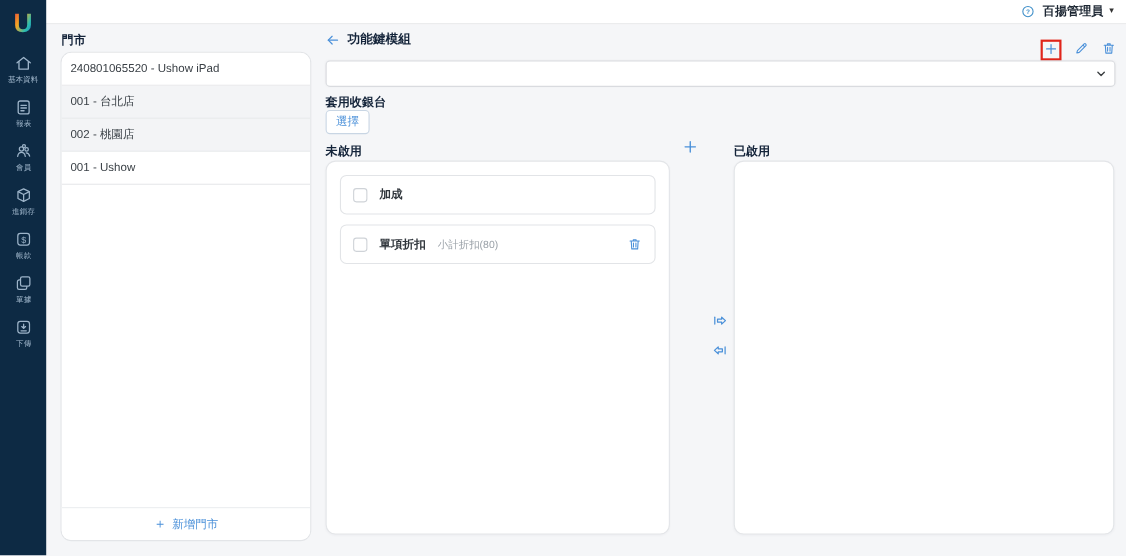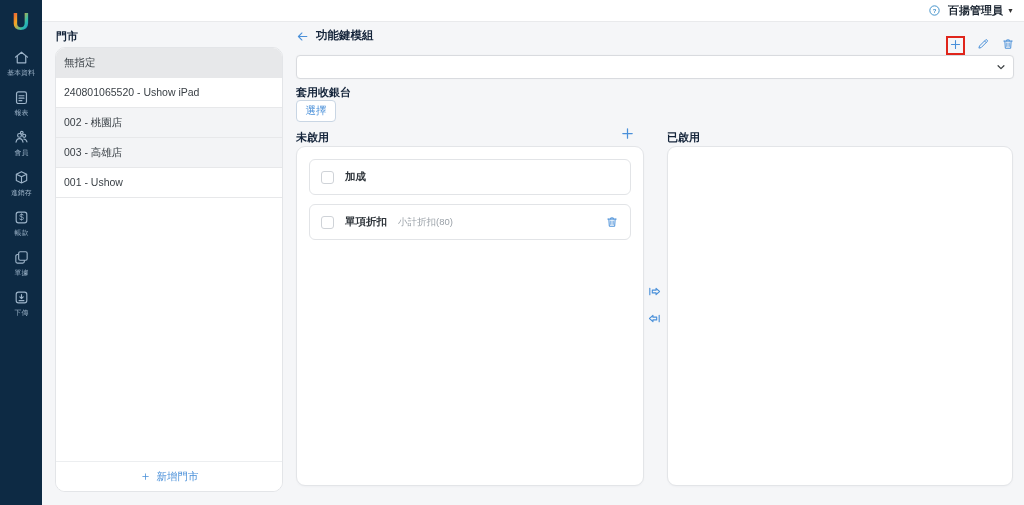--- a/index.html
+++ b/index.html
@@ -52,21 +52,21 @@
   .section-label { position:absolute; font-size:11px; font-weight:bold; color:#14243a; }
   .apply-label { left:296px; top:85px; }
   .choose-btn { position:absolute; left:296px; top:100px; width:40px; height:22px; background:#fff; border:1px solid #c9d6e4; border-radius:4px; color:#4a90d9; font-size:10.5px; cursor:pointer; font-family:inherit; }
 
   .inactive-label { left:296px; top:130px; }
   .active-label { left:667px; top:130px;text-align:center; }
   .panel-plus { position:absolute; left:620px; top:126px; color:#4a90d9; cursor:pointer; }
   .panel-plus svg { width:15px; height:15px; }
 
   .list-panel { position:absolute; top:146px; height:340px; background:#fff; border:1px solid #e3e5e8; border-radius:9px; box-shadow:0 1px 2px rgba(20,40,60,.03); }
-  .inactive-panel { left:296px; width:348px; padding:12px; }
+  .inactive-panel { left:296px; width:313px; padding:12px; }
   .active-panel { left:667px; width:346px; }
 
   .fk-card { height:36px; border:1px solid #e2e4e7; border-radius:6px; background:#fff; display:flex; align-items:center; gap:11px; padding:0 11px; margin-bottom:9px; }
   .checkbox { width:13px; height:13px; border:1px solid #cfd3d8; border-radius:3px; background:#fff; cursor:pointer; flex:none; }
   .fk-name { font-size:10.5px; font-weight:bold; color:#2f353b; }
   .fk-note { font-size:9.5px; color:#9aa1a8; }
   .fk-trash { margin-left:auto; color:#4a90d9; display:flex; cursor:pointer; }
   .fk-trash svg { width:14px; height:14px; }
 
   .transfer-arrows { position:absolute; left:647px; top:284px; display:flex; flex-direction:column; gap:12px; }
@@ -167,37 +167,34 @@
     <span class="user-menu">
       <span>百揚管理員</span>
       <span class="caret">▼</span>
     </span>
   </div>
 
   <div class="stores-title">門市</div>
   <div class="stores-panel">
     <div>
 
-        <div class="store-row v-selected">
-          <span>無指定</span>
-        </div>
 
         <div class="store-row v-plain">
           <span>240801065520 - Ushow iPad</span>
         </div>
 
 
+        <div class="store-row v-shaded">
+          <span>001 - 台北店</span>
+        </div>
 
         <div class="store-row v-shaded">
           <span>002 - 桃園店</span>
         </div>
 
-        <div class="store-row v-shaded">
-          <span>003 - 高雄店</span>
-        </div>
 
         <div class="store-row v-plain">
           <span>001 - Ushow</span>
         </div>
       </div>
     <div class="add-store">
       <span class="plus-glyph">＋</span>
       <span>新增門市</span>
     </div>
   </div>

